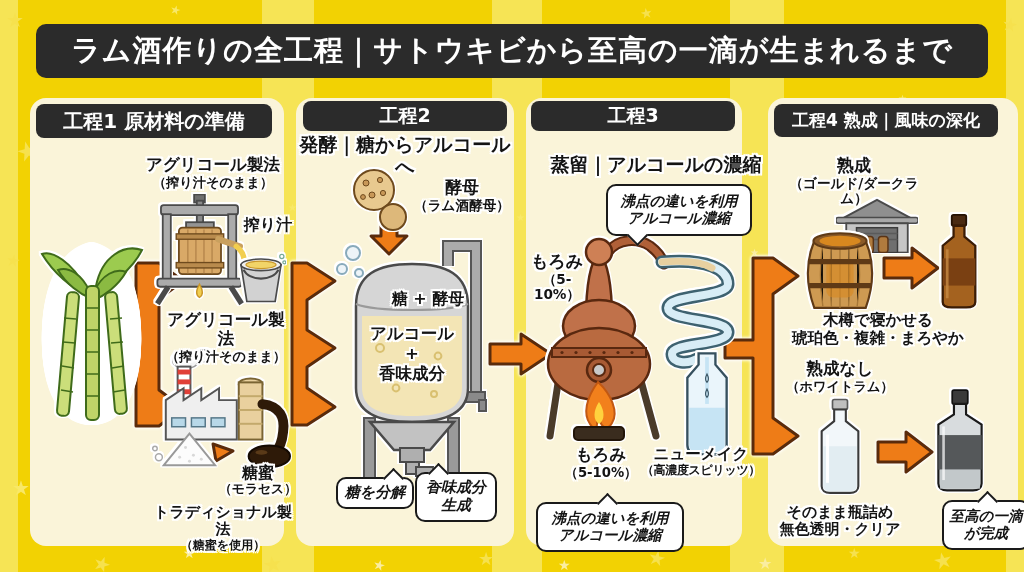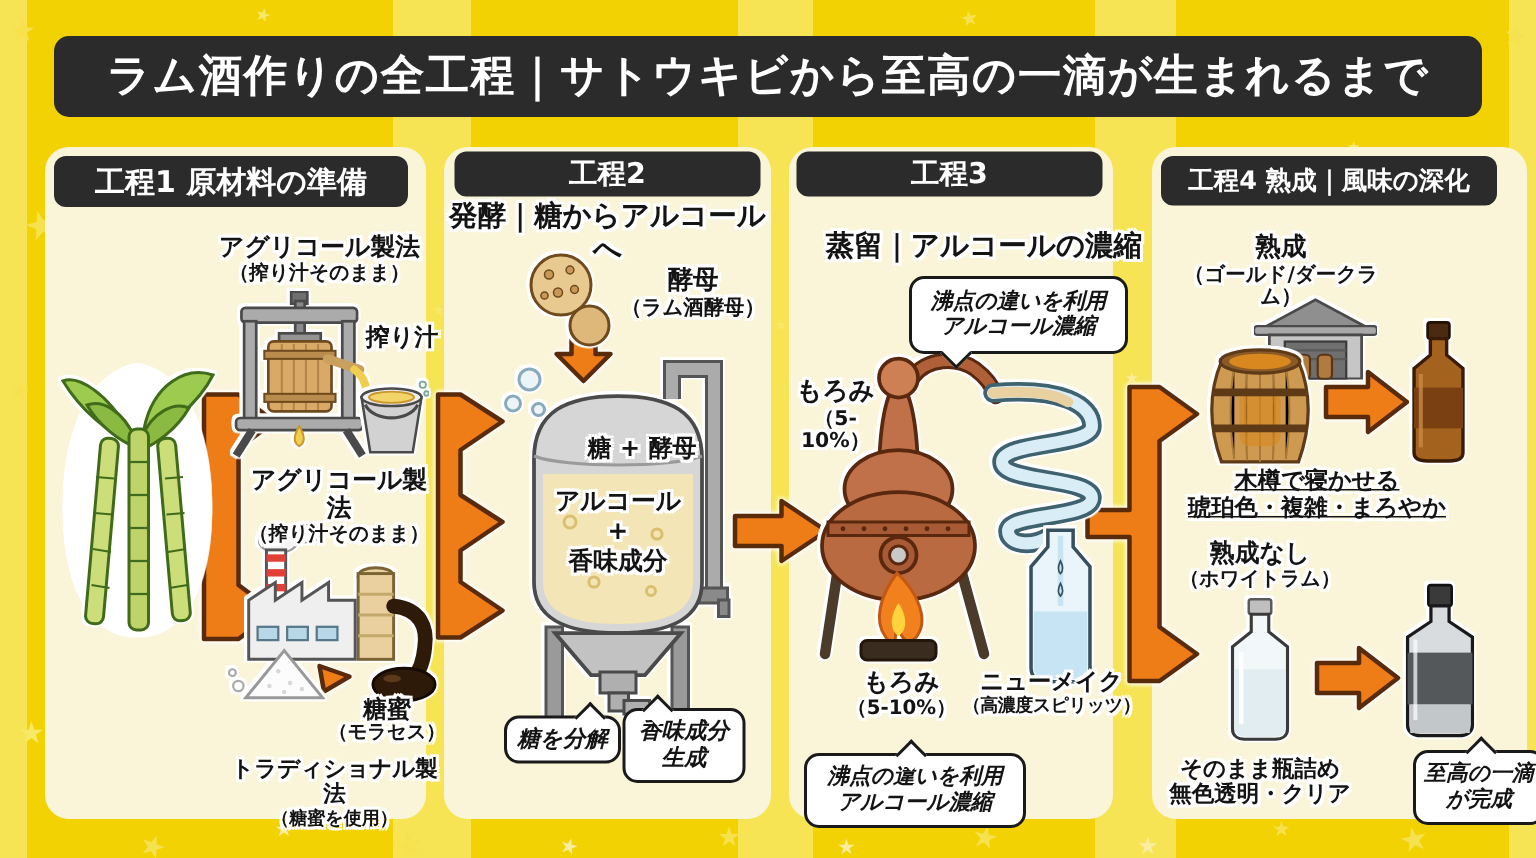--- a/index.html
+++ b/index.html
@@ -425,21 +425,21 @@
 
   <div class="ill" style="left:930px;top:210px;width:58px;height:104px;">
     <svg viewBox="0 0 64 104">
       <rect x="24" y="0" width="16" height="12" rx="2" fill="#4A2A12" stroke="#241103" stroke-width="2"></rect>
       <path d="M26,12 L26,24 L14,34 L14,96 C14,100 18,102 24,102 L40,102 C46,102 50,100 50,96 L50,34 L38,24 L38,12 Z" fill="#A4621F" stroke="#3A1C06" stroke-width="2.5"></path>
       <rect x="14" y="48" width="36" height="30" fill="#7A4012"></rect>
       <path d="M19,38 L19,92" stroke="#C88A44" stroke-width="3" opacity="0.8"></path>
     </svg>
   </div>
 
-  <div class="olb" style="left:772px;top:312px;width:212px;font-size:15.5px;text-decoration:underline;">
+  <div class="olb" style="left:772px;top:312px;width:212px;font-size:15.5px;">
     <span>木樽で寝かせる</span>
     <span>琥珀色・複雑・まろやか</span>
   </div>
 
   <div class="olb" style="left:784px;top:360px;width:112px;font-size:16.5px;">
     <span class="l1">熟成なし</span>
     <span class="l2">（ホワイトラム）</span>
   </div>
 
   <div class="ill" style="left:810px;top:394px;width:60px;height:106px;">

